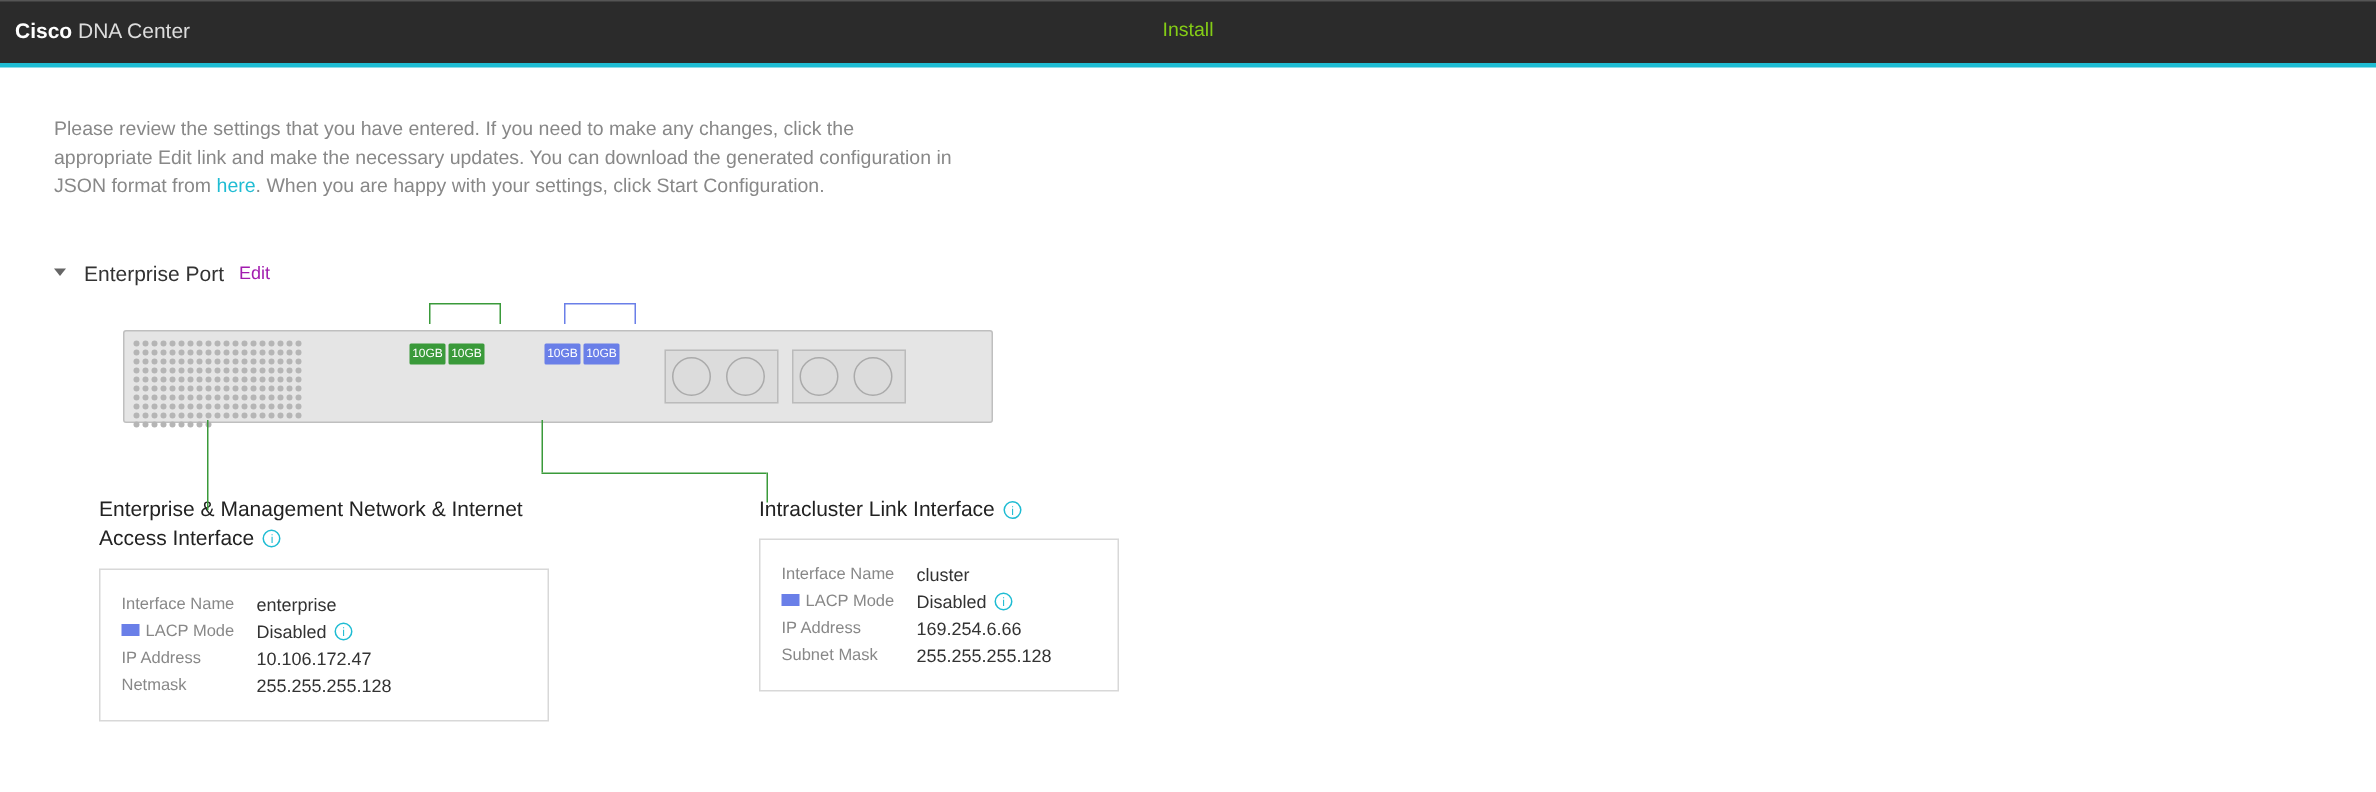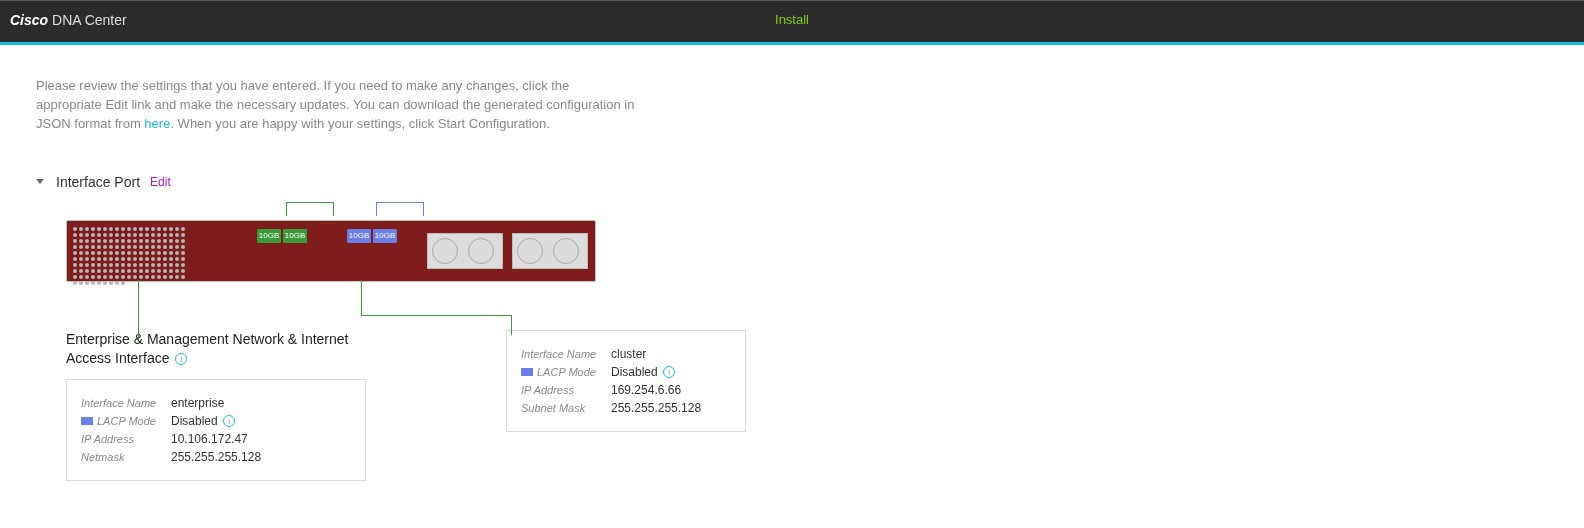--- a/index.html
+++ b/index.html
@@ -1,41 +1,41 @@
 <!DOCTYPE html>
 <html><head>
   <meta charset="utf-8">
   <style>
     * { margin:0; padding:0; box-sizing:border-box; font-family:"Segoe UI",Arial,sans-serif; }
     body { background:#fff; width:1584px; height:528px; overflow:hidden; }
 
     .topbar { background:#2b2b2b; color:#fff; height:42px; position:relative; border-top:1px solid #555; }
     .brand  { position:absolute; left:10px; top:11px; font-size:14px; color:#ddd; }
-    .brand b{ font-weight:700; color:#fff;font-style:italic; }
+    .brand b{ font-weight:700; color:#fff; }
     .tab-install { position:absolute; left:50%; transform:translateX(-50%); top:11px; font-size:13px; color:#84cc16; }
     .teal-stripe { height:3px; background:#1fbcd3; }
 
     .page { padding:32px 0 0 36px; color:#222; }
     h1.title { font-size:28px; font-weight:400; color:#222; margin-bottom:24px; }
     .intro { font-size:13px; color:#888; line-height:1.45; max-width:600px; margin-bottom:40px; }
     .intro a { color:#1fbcd3; text-decoration:none; }
 
     .section-head { display:flex; align-items:center; gap:10px; font-size:14px; color:#333; margin-bottom:20px; }
     .chev { width:0; height:0; border-left:4px solid transparent; border-right:4px solid transparent; border-top:5px solid #666; margin-right:2px; }
     .edit-link { font-size:12px; color:#a21caf; cursor:pointer; }
 
     .legend { display:flex; gap:30px; font-size:9px; color:#555; margin:0 0 6px 380px; }
     .legend span { display:flex; align-items:center; gap:4px; }
     .sw { width:12px; height:7px; display:inline-block; border-radius:1px; }
     .sw.g { background:#4caf50; }
     .sw.gr{ background:#777; }
     .sw.bl{ background:#6a7fe8; }
 
     .chassis-wrap { position:relative; width:600px; height:80px; margin-left:30px; }
-    .appliance { position:absolute; left:0; top:10px; width:530px; height:62px; background:#7f1d1d; border:1px solid #bfbfbf; border-radius:2px; }
+    .appliance { position:absolute; left:16px; top:10px; width:580px; height:62px; background:#e5e5e5; border:1px solid #bfbfbf; border-radius:2px; }
     .grille { position:absolute; top:4px; height:50px; display:flex; flex-wrap:wrap; gap:2px; padding:2px; }
     .grille.left { left:4px; width:120px; }
     .dot { width:4px; height:4px; background:#b5b5b5; border-radius:50%; }
     .module { position:absolute; top:12px; height:36px; width:76px; background:#dcdcdc; border:1px solid #bbb; }
     .mod1{ left:360px;} .mod2{ left:445px;}
     .fan { width:26px; height:26px; border:1px solid #aaa; border-radius:50%; position:absolute; top:4px; }
     .mod1 .fan:nth-child(1){left:4px;} .mod1 .fan:nth-child(2){left:40px;}
     .mod2 .fan:nth-child(1){left:4px;} .mod2 .fan:nth-child(2){left:40px;}
 
     .tag { position:absolute; top:8px; width:24px; height:14px; font-size:8px; color:#fff; text-align:center; line-height:14px; border-radius:1px; }
@@ -53,21 +53,21 @@
     .lv2{ left:295px; top:70px; height:35px;}
     .lh2{ left:295px; top:105px; width:150px;}
     .lv3{ left:445px; top:105px; height:20px;}
 
     .cards { display:flex; gap:140px; margin:40px 0 0 30px; }
     .card-col { width:300px; }
     .card-title { font-size:14px; color:#222; margin-bottom:10px; line-height:1.4; }
     .info-ic { display:inline-block; width:12px; height:12px; border:1px solid #1fbcd3; border-radius:50%; font-size:8px; color:#1fbcd3; text-align:center; line-height:11px; vertical-align:1px; margin-left:2px;}
     .card { border:1px solid #d8d8d8; padding:12px 14px; font-size:12px; }
     .row { display:flex; align-items:center; margin:4px 0; }
-    .row .lbl { width:90px; color:#888; font-size:11px;font-style:italic; }
+    .row .lbl { width:90px; color:#888; font-size:11px; }
     .row .val { color:#333; font-size:12px; }
     .port-ic { width:12px; height:8px; background:#6a7fe8; display:inline-block; margin-right:4px; vertical-align:0; }
   </style>
 </head>
 <body>
 
 <div class="topbar">
   <div class="brand">
     <b>Cisco</b><span> DNA Center</span>
   </div>
@@ -75,21 +75,21 @@
 </div>
 <div class="teal-stripe"></div>
 
 <div class="page">
   <p class="intro">
     <span>Please review the settings that you have entered. If you need to make any changes, click the appropriate Edit link and make the necessary updates. You can download the generated configuration in JSON format from </span><a href="#">here</a><span>. When you are happy with your settings, click Start Configuration.</span>
   </p>
 
   <div class="section-head">
     <span class="chev"></span>
-    <span>Interface Port</span>
+    <span>Enterprise Port</span>
     <span class="edit-link">Edit</span>
   </div>
 
 
   <div class="chassis-wrap">
     <div class="bracket brk-g"></div>
     <div class="bracket brk-b"></div>
     <div class="appliance">
       <div class="grille left">
           <div class="dot"></div>
@@ -313,20 +313,24 @@
           </div>
         <div class="row">
             <span class="lbl">Netmask</span>
             <span class="val">255.255.255.128</span>
           </div>
 
       </div>
     </div>
 
     <div class="card-col" style="width:240px">
+      <div class="card-title">
+        <span>Intracluster Link Interface</span>
+        <span class="info-ic">i</span>
+      </div>
       <div class="card">
         <div class="row">
             <span class="lbl">Interface Name</span>
             <span class="val">cluster</span>
           </div>
         <div class="row">
             <span class="lbl"><i class="port-ic"></i><span>LACP Mode</span></span>
             <span class="val"><span>Disabled</span> <span class="info-ic">i</span></span>
           </div>
         <div class="row">

